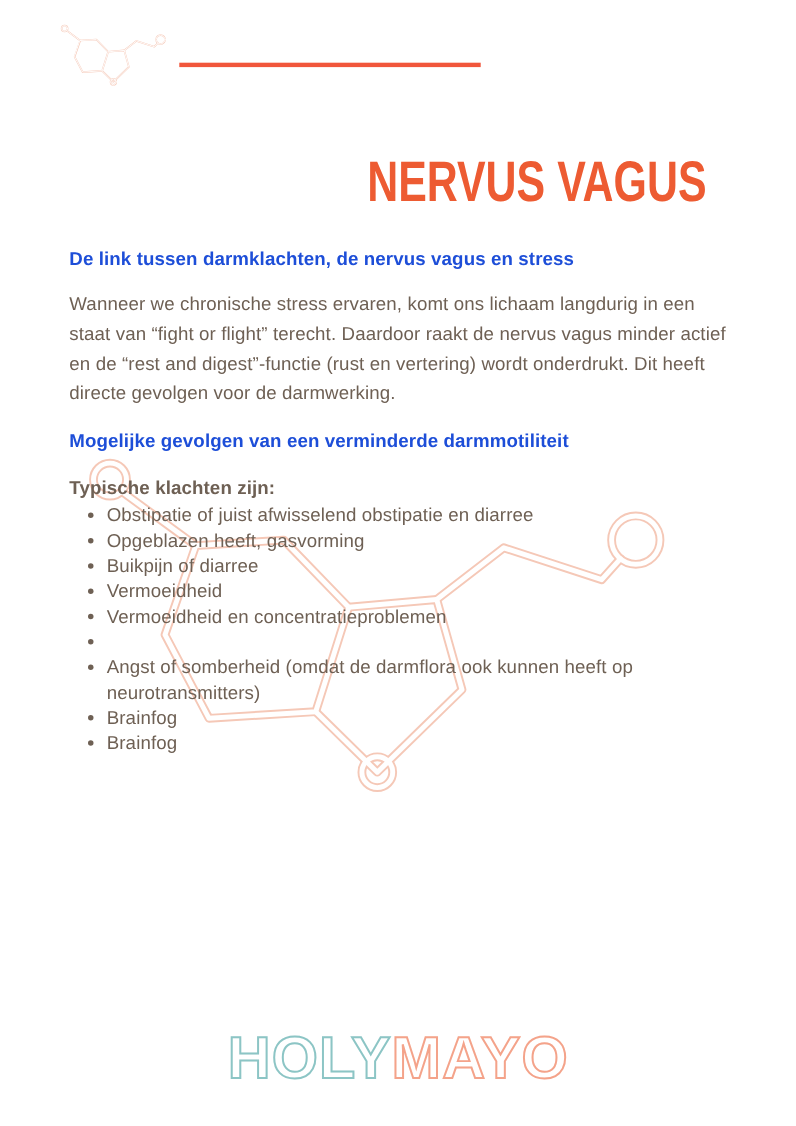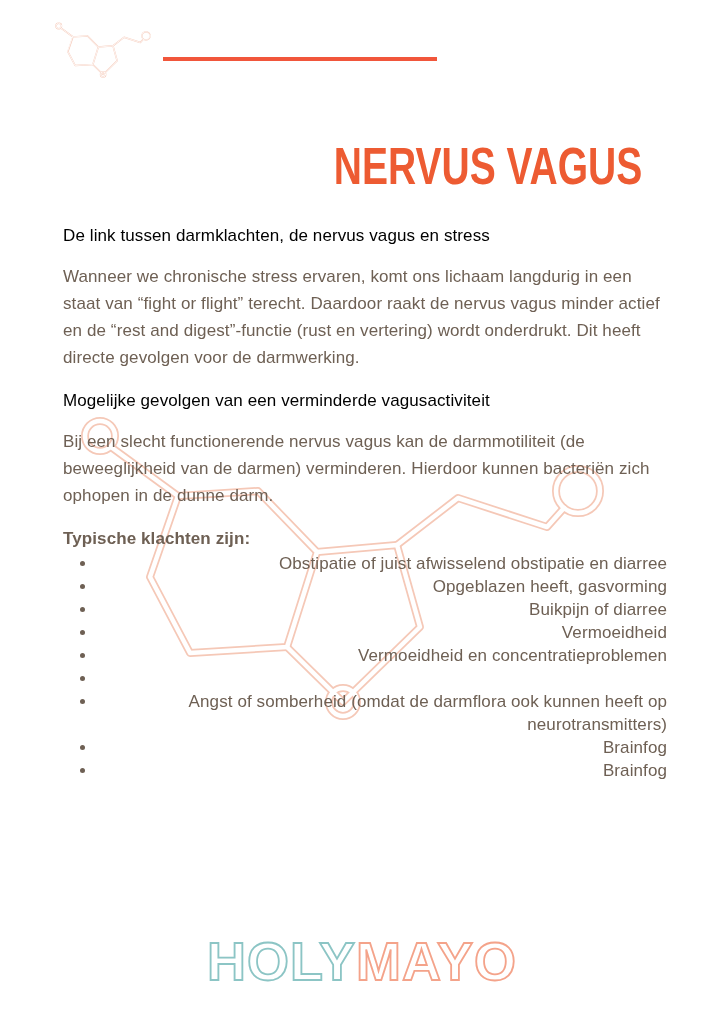--- a/index.html
+++ b/index.html
@@ -52,34 +52,34 @@
     z-index: 2;
     color: #6E6054;
     font-size: 17px;
     line-height: 27px;
     letter-spacing: 0.1px;
   }
   .section-heading {
     margin: 0;
     font-size: 17px;
     line-height: 27px;
-    font-weight: normal;
-    color: #000000;
+    font-weight: bold;
+    color: #1d4ed8;
   }
   .section-heading.mid { margin-top: 16px; }
   .para { margin: 14px 0 0 0; }
   .list-label { margin: 16px 0 0 0; font-weight: bold; }
   .list-label.tight { margin: 0; }
   ul.bullet-list {
     margin: 0;
     padding: 0 0 0 34px;
     list-style: disc;
     line-height: 23px;
   }
-  ul.bullet-list li { min-height: 23px; text-align: right; }
+  ul.bullet-list li { min-height: 23px; }
   .logo {
     position: absolute;
     left: 162px;
     top: 928px;
     z-index: 2;
   }
 </style>
 </head>
 <body>
 
@@ -106,23 +106,22 @@
 <div class="top-rule"></div>
 
 <h1 class="page-title">NERVUS VAGUS</h1>
 
 <div class="content">
   <h2 class="section-heading">De link tussen darmklachten, de nervus vagus en stress</h2>
 
 
   <p class="para">Wanneer we chronische stress ervaren, komt ons lichaam langdurig in een staat van “fight or flight” terecht. Daardoor raakt de nervus vagus minder actief en de “rest and digest”-functie (rust en vertering) wordt onderdrukt. Dit heeft directe gevolgen voor de darmwerking.</p>
 
-  <h2 class="section-heading mid">Mogelijke gevolgen van een verminderde vagusactiviteit</h2>
+  <h2 class="section-heading mid">Mogelijke gevolgen van een verminderde darmmotiliteit</h2>
 
-  <p class="para">Bij een slecht functionerende nervus vagus kan de darmmotiliteit (de beweeglijkheid van de darmen) verminderen. Hierdoor kunnen bacteriën zich ophopen in de dunne darm.</p>
 
   <p class="list-label">Typische klachten zijn:</p>
   <ul class="bullet-list">
     <li>Obstipatie of juist afwisselend obstipatie en diarree</li>
     <li>Opgeblazen heeft, gasvorming</li>
     <li>Buikpijn of diarree</li>
     <li>Vermoeidheid</li>
     <li>Vermoeidheid en concentratieproblemen</li>
     <li></li>
   </ul>

